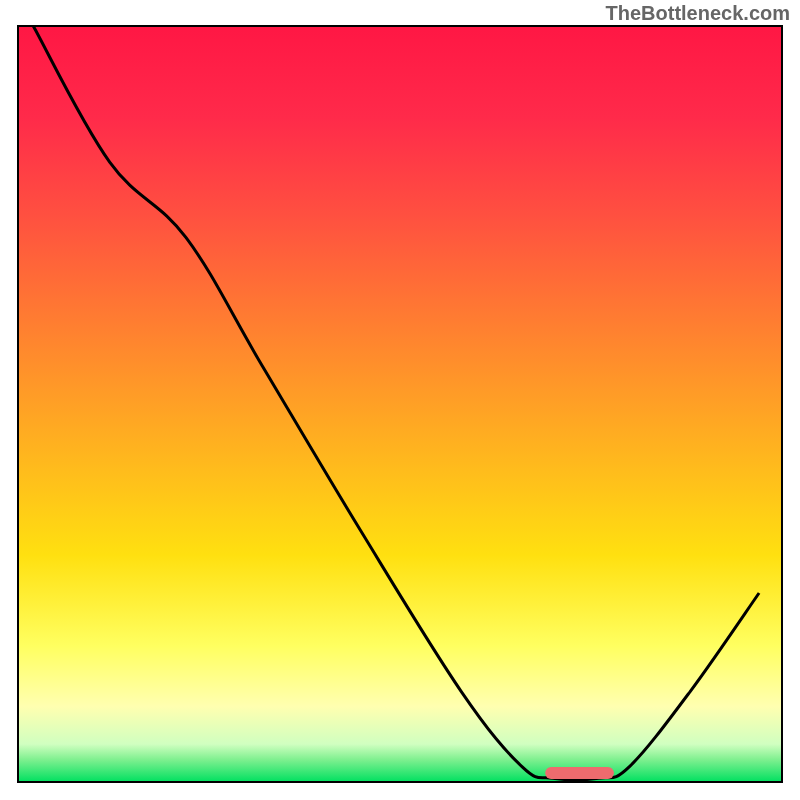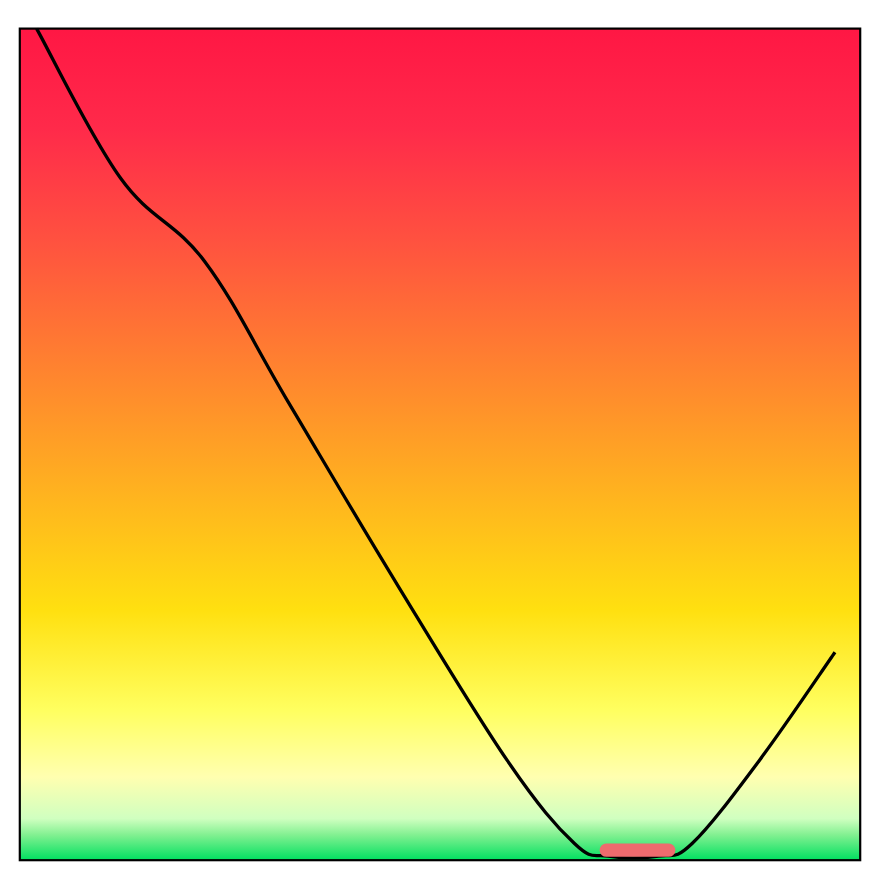--- a/index.html
+++ b/index.html
@@ -29,20 +29,21 @@
     top: 0;
     left: 0;
     width: 800px;
     height: 800px;
   }
 </style>
 </head>
 <body>
 
 <div class="container">
+  <div class="watermark">TheBottleneck.com</div>
   <svg class="chart" viewBox="0 0 800 800">
     <defs>
       <linearGradient id="heat" x1="0" y1="0" x2="0" y2="1">
           <stop offset="0%" stop-color="#ff1744"></stop>
           <stop offset="12%" stop-color="#ff2a4a"></stop>
           <stop offset="25%" stop-color="#ff5040"></stop>
           <stop offset="40%" stop-color="#ff8030"></stop>
           <stop offset="55.00000000000001%" stop-color="#ffb020"></stop>
           <stop offset="70%" stop-color="#ffe010"></stop>
           <stop offset="82%" stop-color="#ffff60"></stop>

